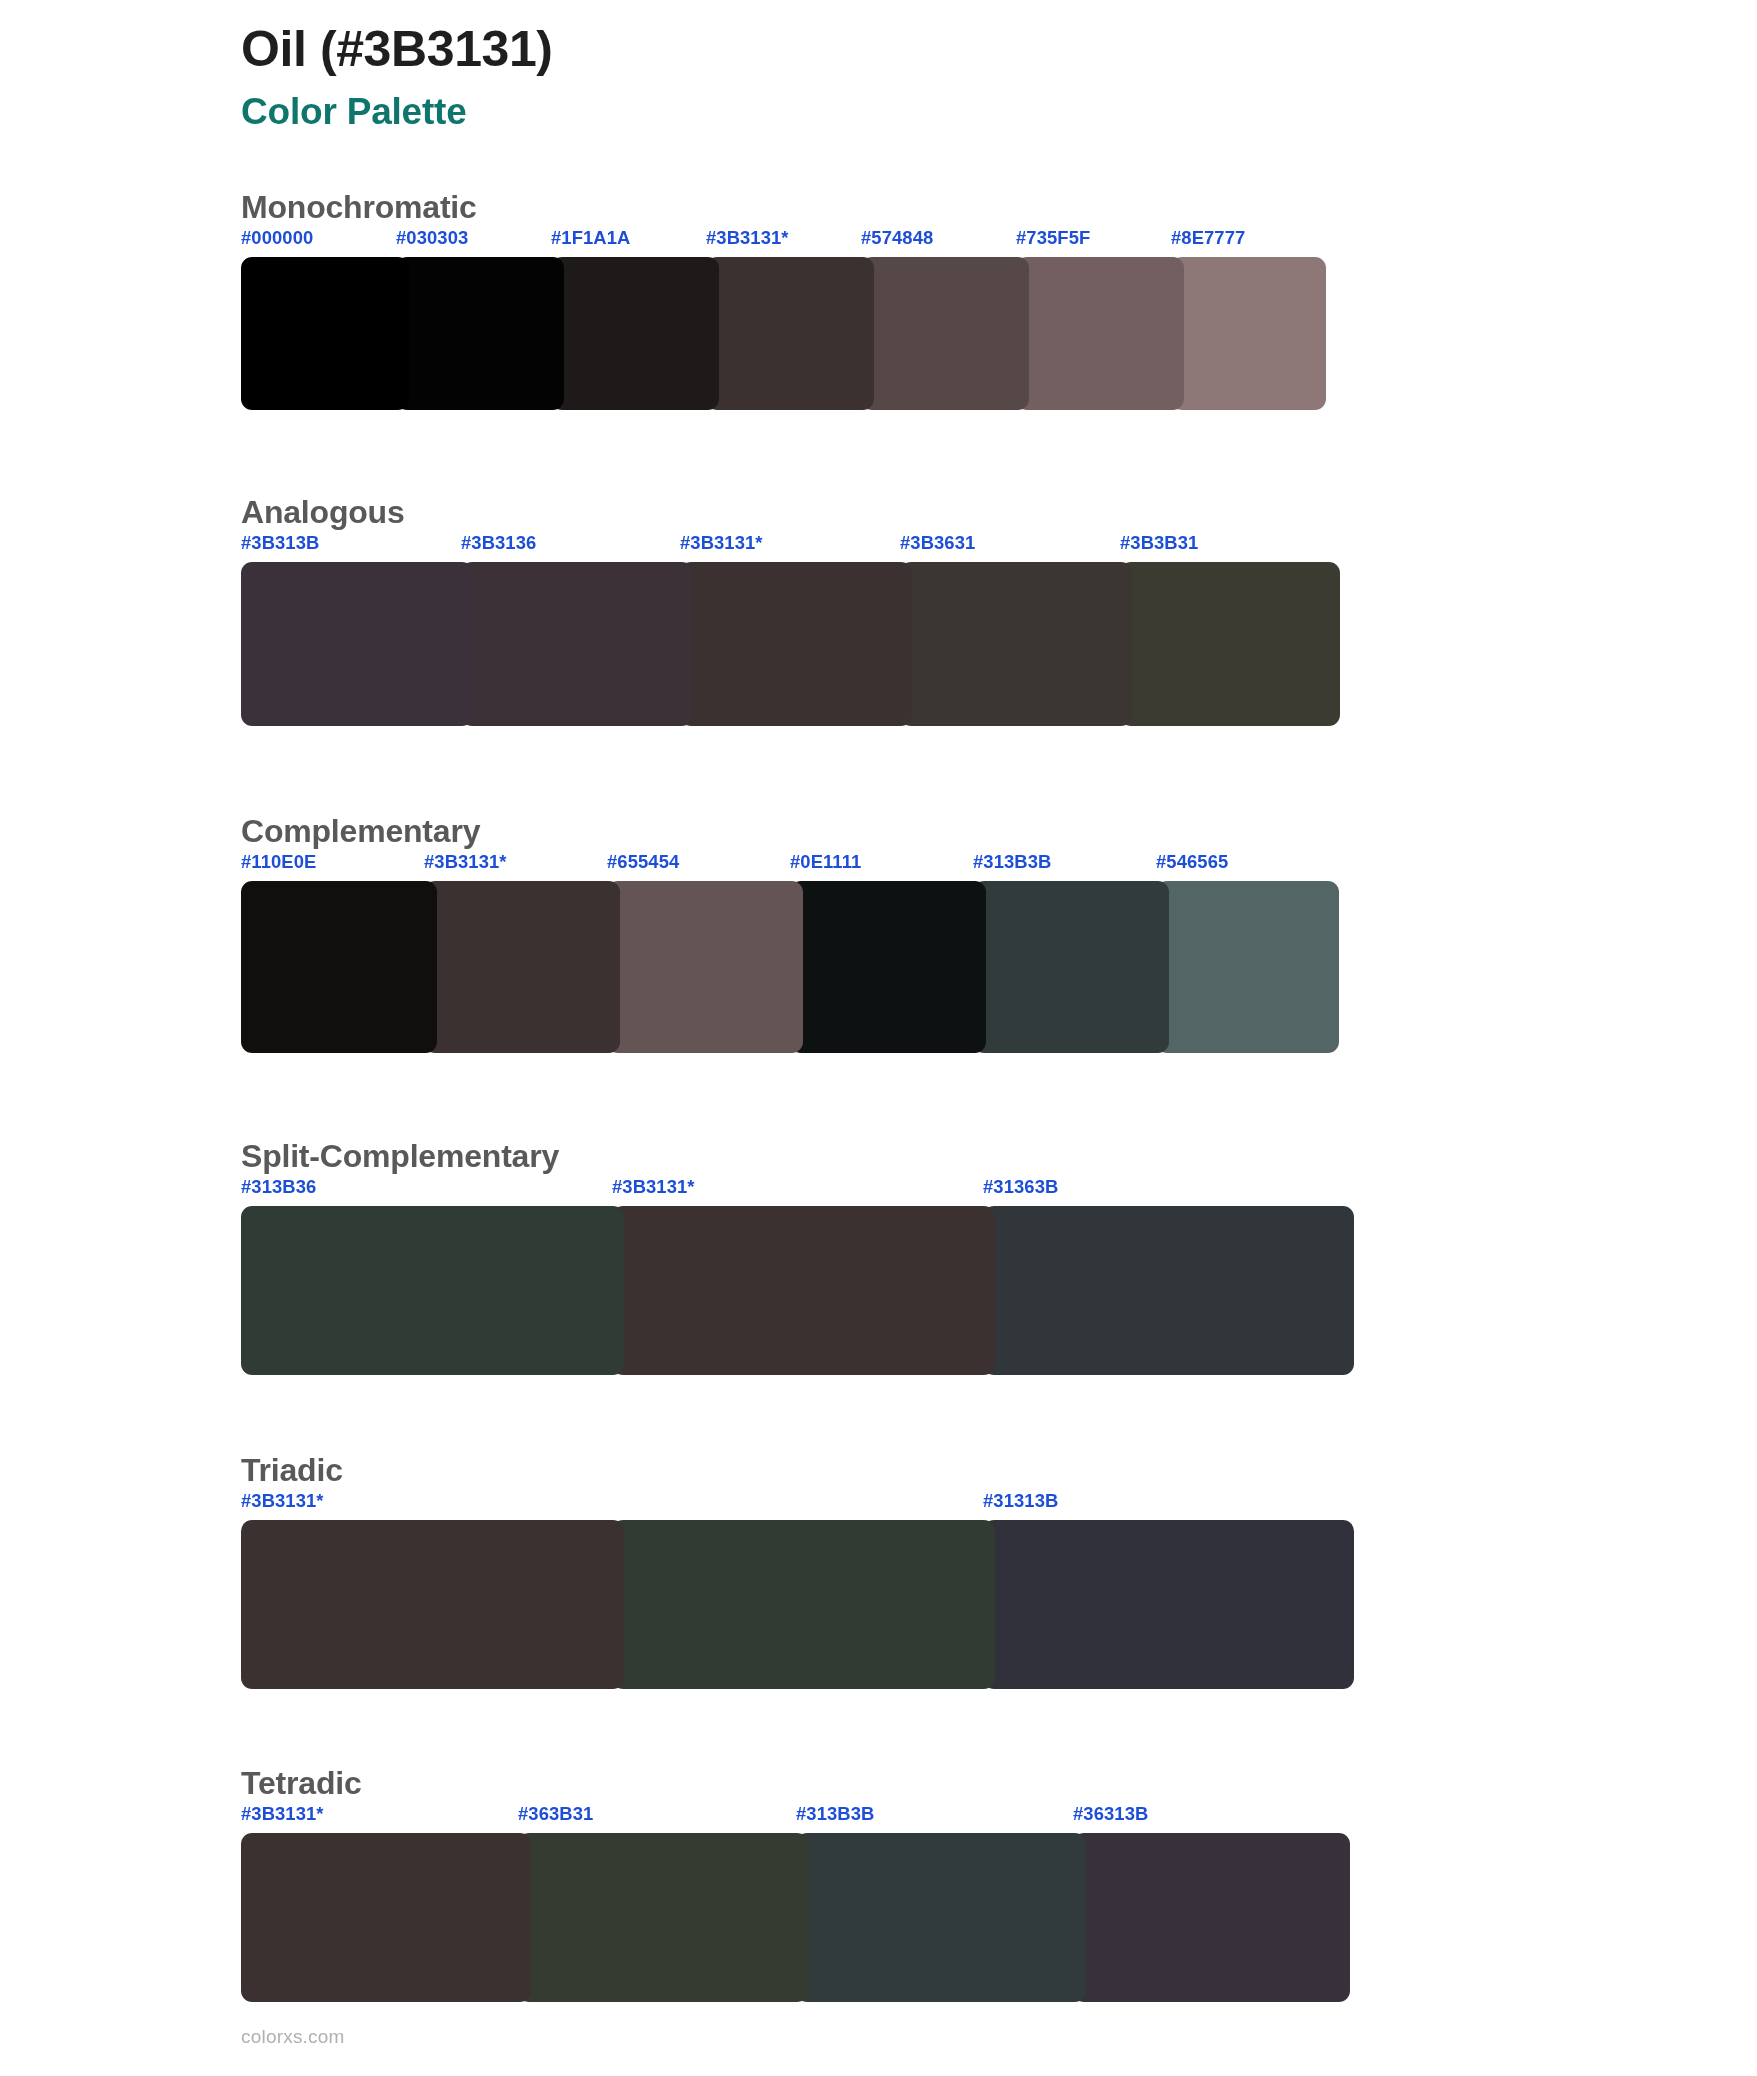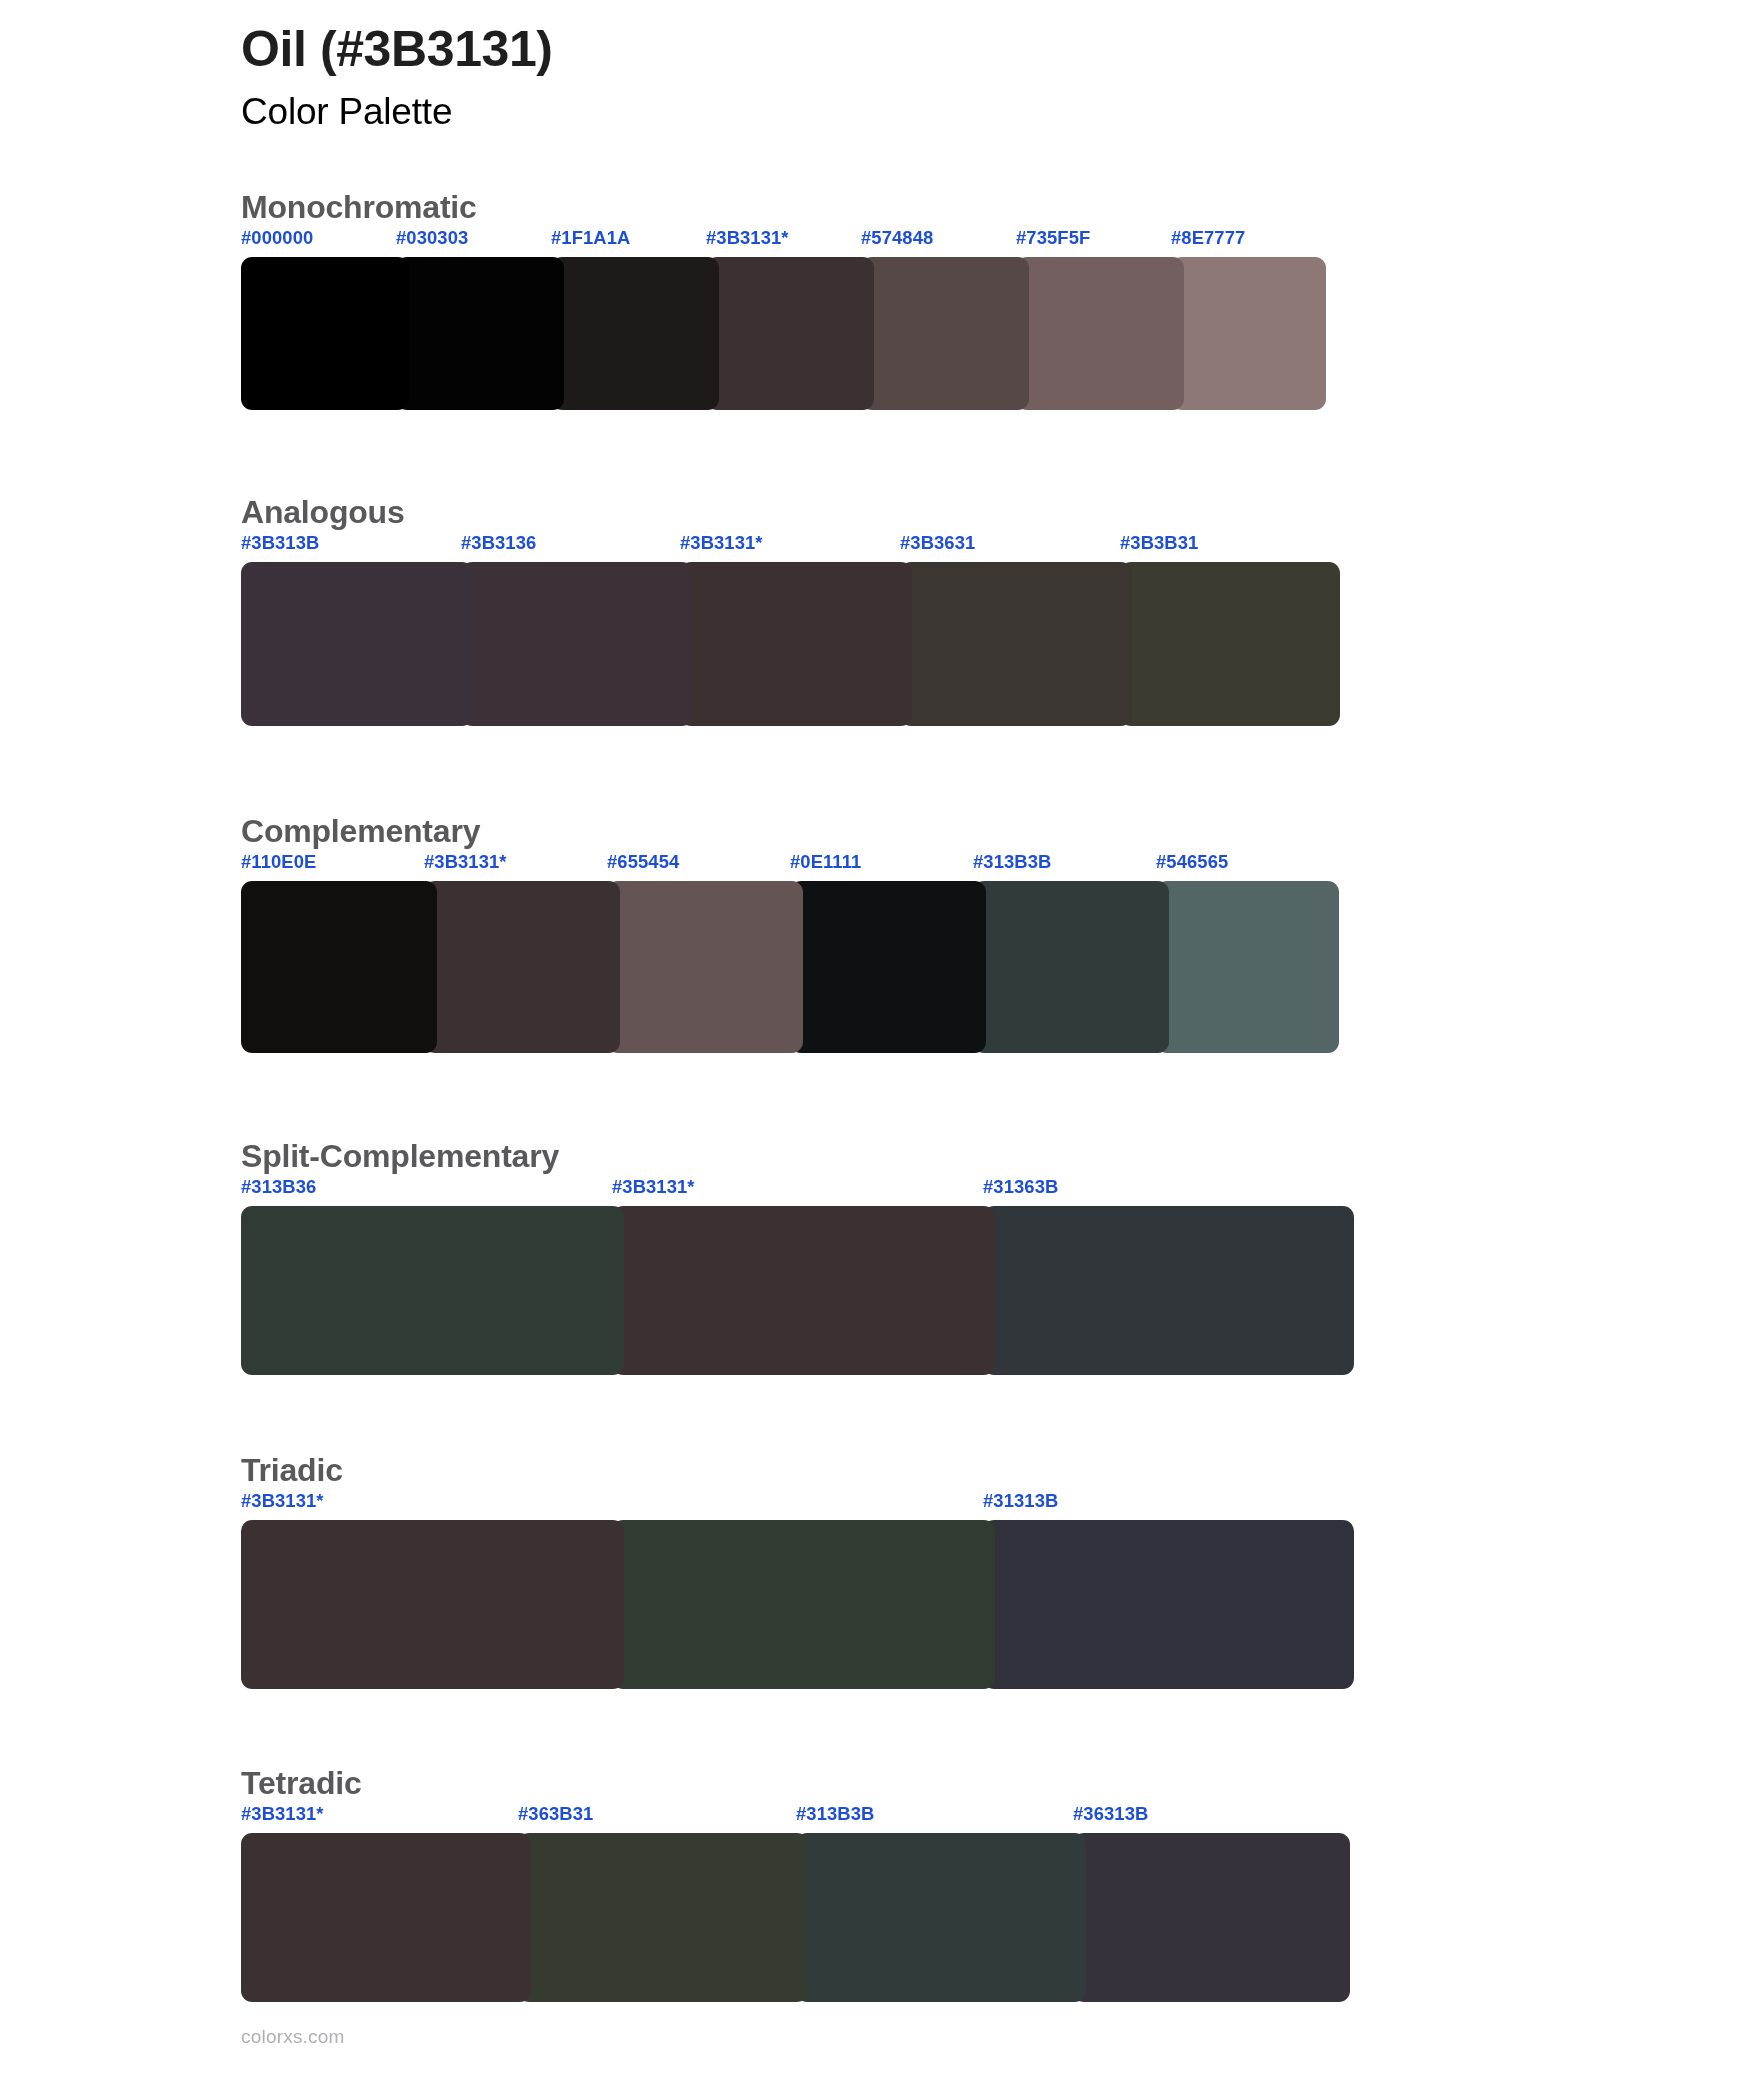--- a/index.html
+++ b/index.html
@@ -32,22 +32,22 @@
     font-size: 50px;
     font-weight: 700;
     color: #1f1f1f;
     letter-spacing: -0.4px;
     line-height: 1.12;
     margin: 0;
     white-space: nowrap;
   }
   .title-sub {
     font-size: 37px;
-    font-weight: 400;
-    color: #000000;
+    font-weight: 700;
+    color: #0f766e;
     letter-spacing: -0.2px;
     line-height: 1.2;
     margin: 12.8px 0 0 0;
     white-space: nowrap;
   }
 
   
   .sections {
     margin-top: 53px;
   }

